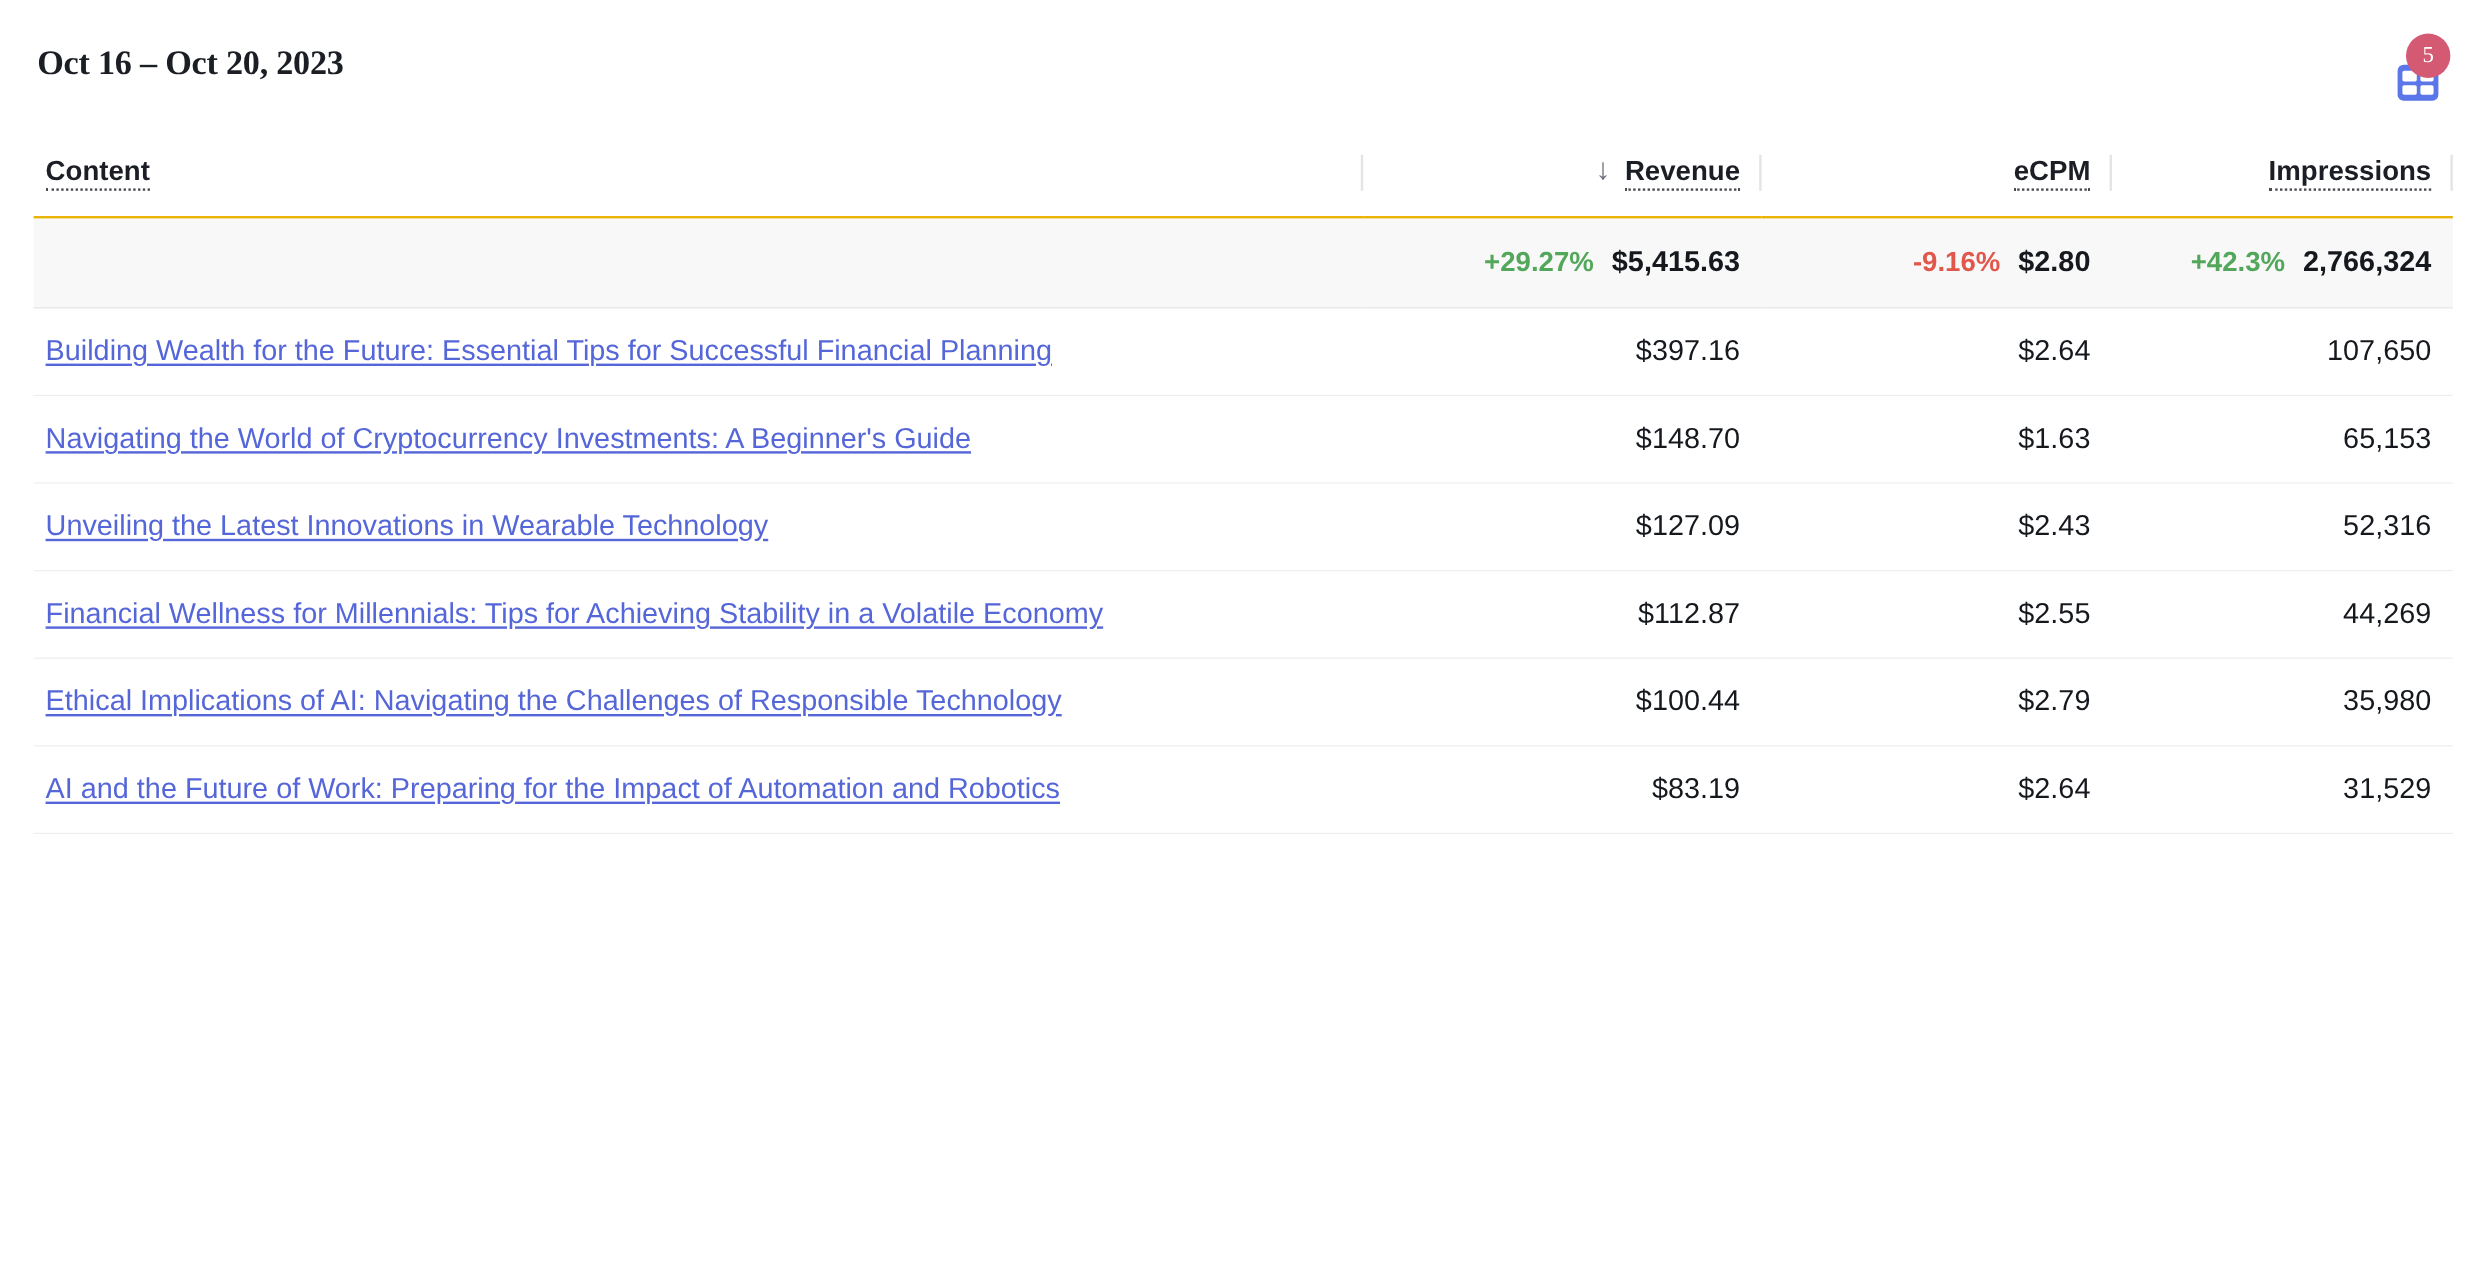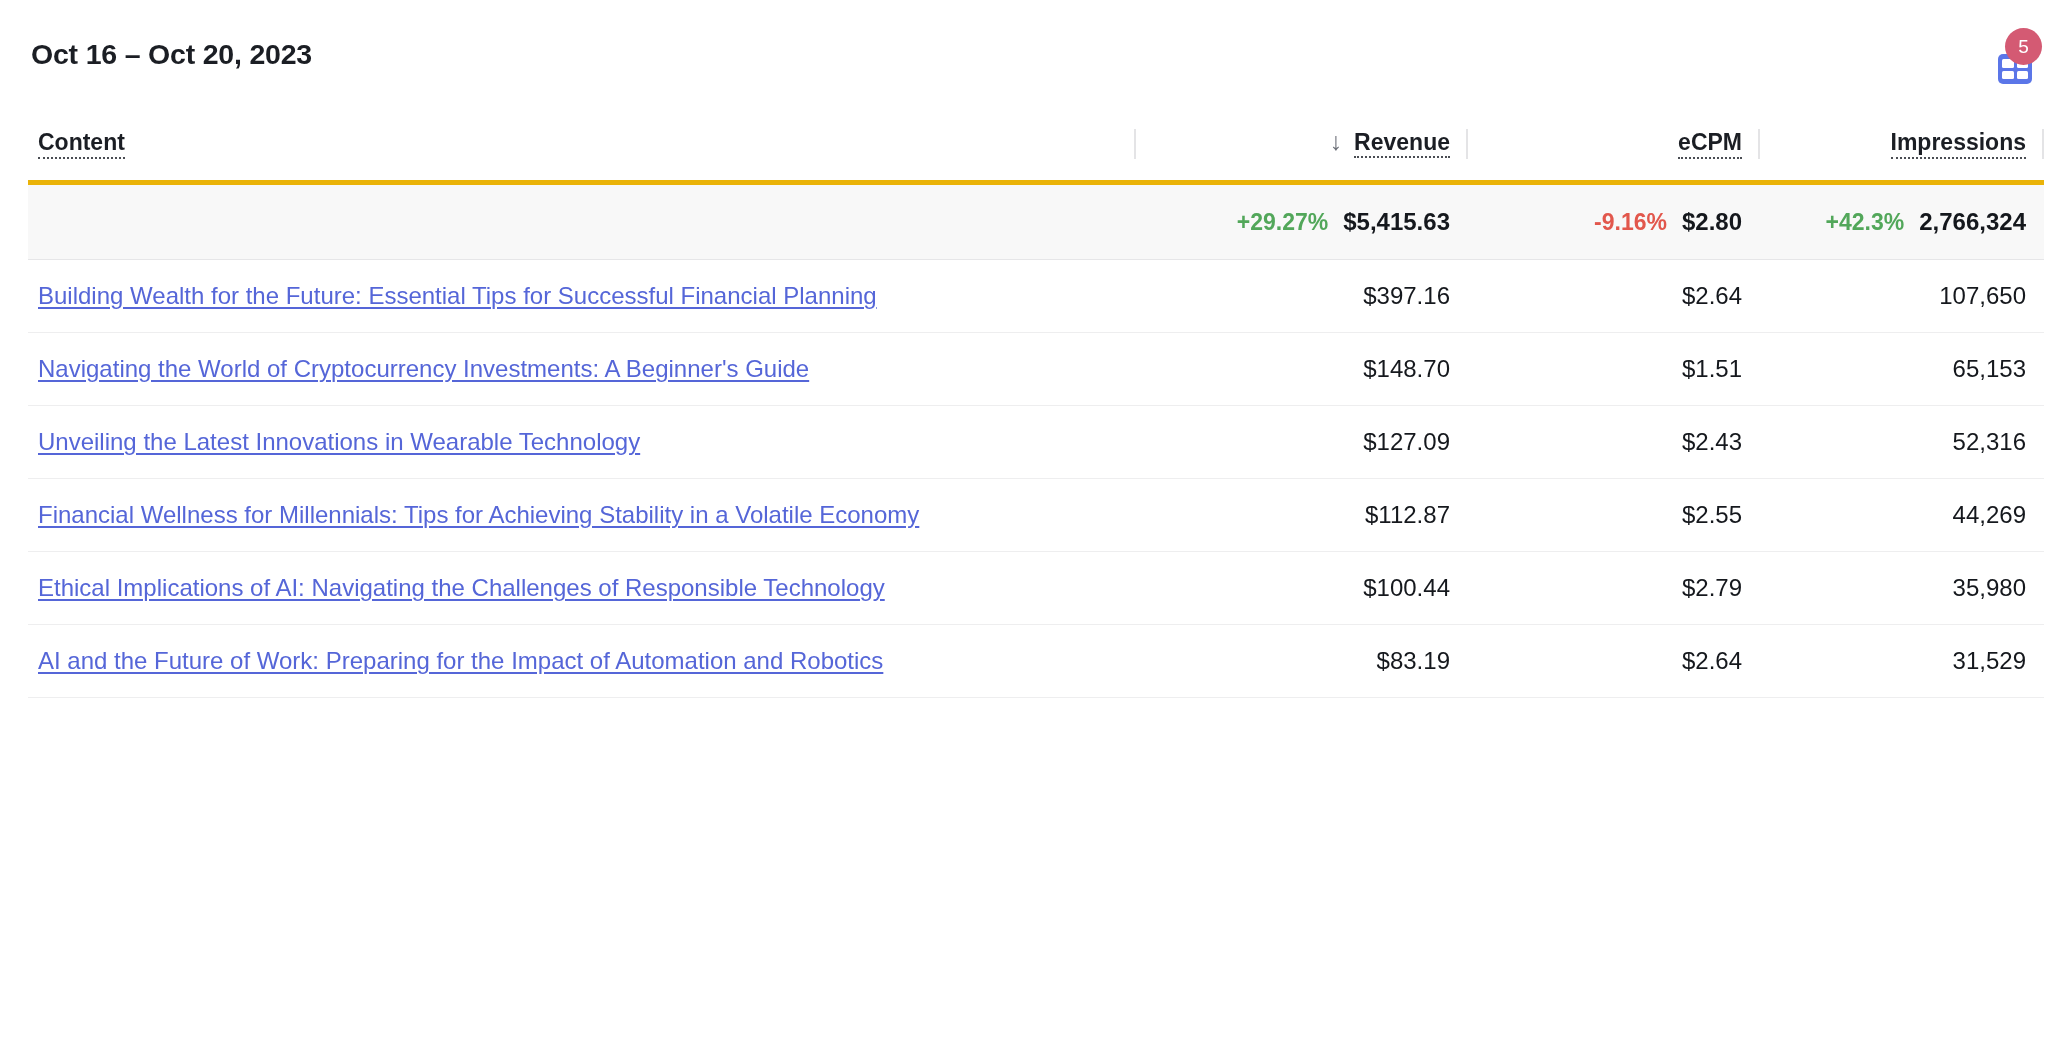--- a/index.html
+++ b/index.html
@@ -22,20 +22,21 @@
     box-sizing: border-box;
     padding: 0 28px;
   }
 
   
   .topbar {
     position: relative;
     height: 108px;
     display: flex;
     align-items: center;
+    font-family: Liberation Serif, serif;
   }
   .title {
     font-size: 28.5px;
     font-weight: bold;
     letter-spacing: -0.2px;
     color: #1b1e24;
     line-height: 1;
     padding-left: 3px;
   }
 
@@ -136,21 +137,21 @@
     top: 50%;
     transform: translateY(-50%);
     width: 2px;
     height: 30px;
     background: #e4e4e6;
   }
 
   
   tr.summary td {
     background: #f8f8f8;
-    border-top: 5px solid #eab308;
+    border-top: 2px solid #eab308;
     border-bottom: 1px solid #e6e6e8;
     height: 74px;
     padding: 0;
     font-size: 24px;
     font-weight: bold;
     color: #15181d;
     vertical-align: middle;
   }
   tr.summary td.right { text-align: right; padding-right: 18px; }
 
@@ -259,21 +260,21 @@
     <tbody id="rows-body">
         <tr class="datarow">
           <td class="left"><a class="content-link">Building Wealth for the Future: Essential Tips for Successful Financial Planning</a></td>
           <td class="right">$397.16</td>
           <td class="right">$2.64</td>
           <td class="right">107,650</td>
         </tr>
         <tr class="datarow">
           <td class="left"><a class="content-link">Navigating the World of Cryptocurrency Investments: A Beginner's Guide</a></td>
           <td class="right">$148.70</td>
-          <td class="right">$1.51</td>
+          <td class="right">$1.63</td>
           <td class="right">65,153</td>
         </tr>
         <tr class="datarow">
           <td class="left"><a class="content-link">Unveiling the Latest Innovations in Wearable Technology</a></td>
           <td class="right">$127.09</td>
           <td class="right">$2.43</td>
           <td class="right">52,316</td>
         </tr>
         <tr class="datarow">
           <td class="left"><a class="content-link">Financial Wellness for Millennials: Tips for Achieving Stability in a Volatile Economy</a></td>

